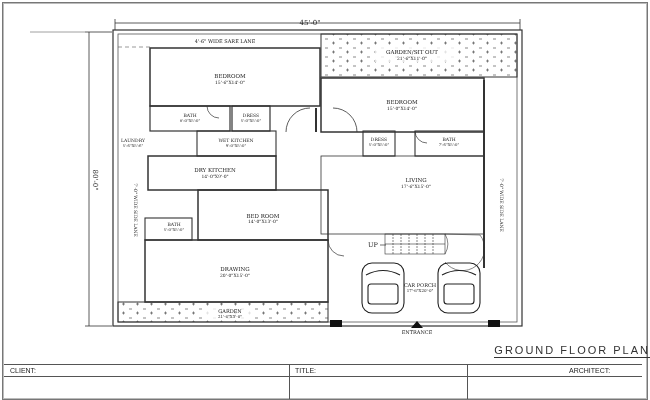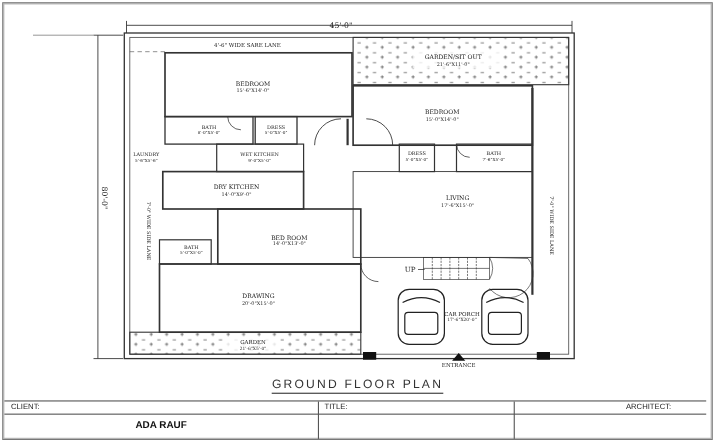--- a/index.html
+++ b/index.html
@@ -1,20 +1,20 @@
 <!DOCTYPE html>
 <html><head>
 <meta charset="utf-8">
 <style>
   html,body{margin:0;padding:0;background:#fff;}
   body{width:650px;height:400px;position:relative;overflow:hidden;font-family:"Liberation Sans",sans-serif;}
   .frame{position:absolute;left:2px;top:2px;width:644px;height:396px;border:1px solid #777;box-shadow:inset 0 0 0 1px #bbb;}
   svg{position:absolute;left:0;top:0;}
   .lbl{font-family:"DejaVu Serif",serif;fill:#222;}
-  .title{position:absolute;left:0;width:650px;top:344px;text-align:center;font-size:11px;letter-spacing:2px;color:#333;}
+  .title{position:absolute;left:0;width:650px;top:344px;text-align:right;font-size:11px;letter-spacing:2px;color:#333;}
   .title span{border-bottom:1px solid #333;padding-bottom:1px;}
   .tb{position:absolute;left:4px;top:364px;width:638px;height:34px;border-top:1px solid #555;}
   .tb .cell{position:absolute;top:0;height:34px;border-right:1px solid #555;}
   .tb .head{position:absolute;top:2px;left:6px;font-size:7px;color:#222;}
   .tb .val{position:absolute;top:16px;left:0;right:0;text-align:center;font-size:9px;font-weight:bold;color:#111;}
   .tb .hr{position:absolute;left:0;top:11px;width:638px;border-top:1px solid #555;}
 </style>
 </head>
 <body>
 
@@ -149,21 +149,20 @@
   <polygon points="417,321 411,328 423,328" fill="#111"></polygon>
   <text x="417" y="334" font-size="5" text-anchor="middle" class="lbl">ENTRANCE</text>
 </svg>
 
 <div class="title"><span>GROUND FLOOR PLAN</span></div>
 
 <div class="tb">
   <div class="hr"></div>
   <div class="cell" style="left:0;width:285px;">
     <div class="head">CLIENT:</div>
-    <div class="val">ADA RAUF</div>
   </div>
   <div class="cell" style="left:285px;width:178px;">
     <div class="head">TITLE:</div>
     <div class="val"></div>
   </div>
   <div class="cell" style="left:559px;width:79px;border-right:none;">
     <div class="head">ARCHITECT:</div>
     <div class="val"></div>
   </div>
 </div>

